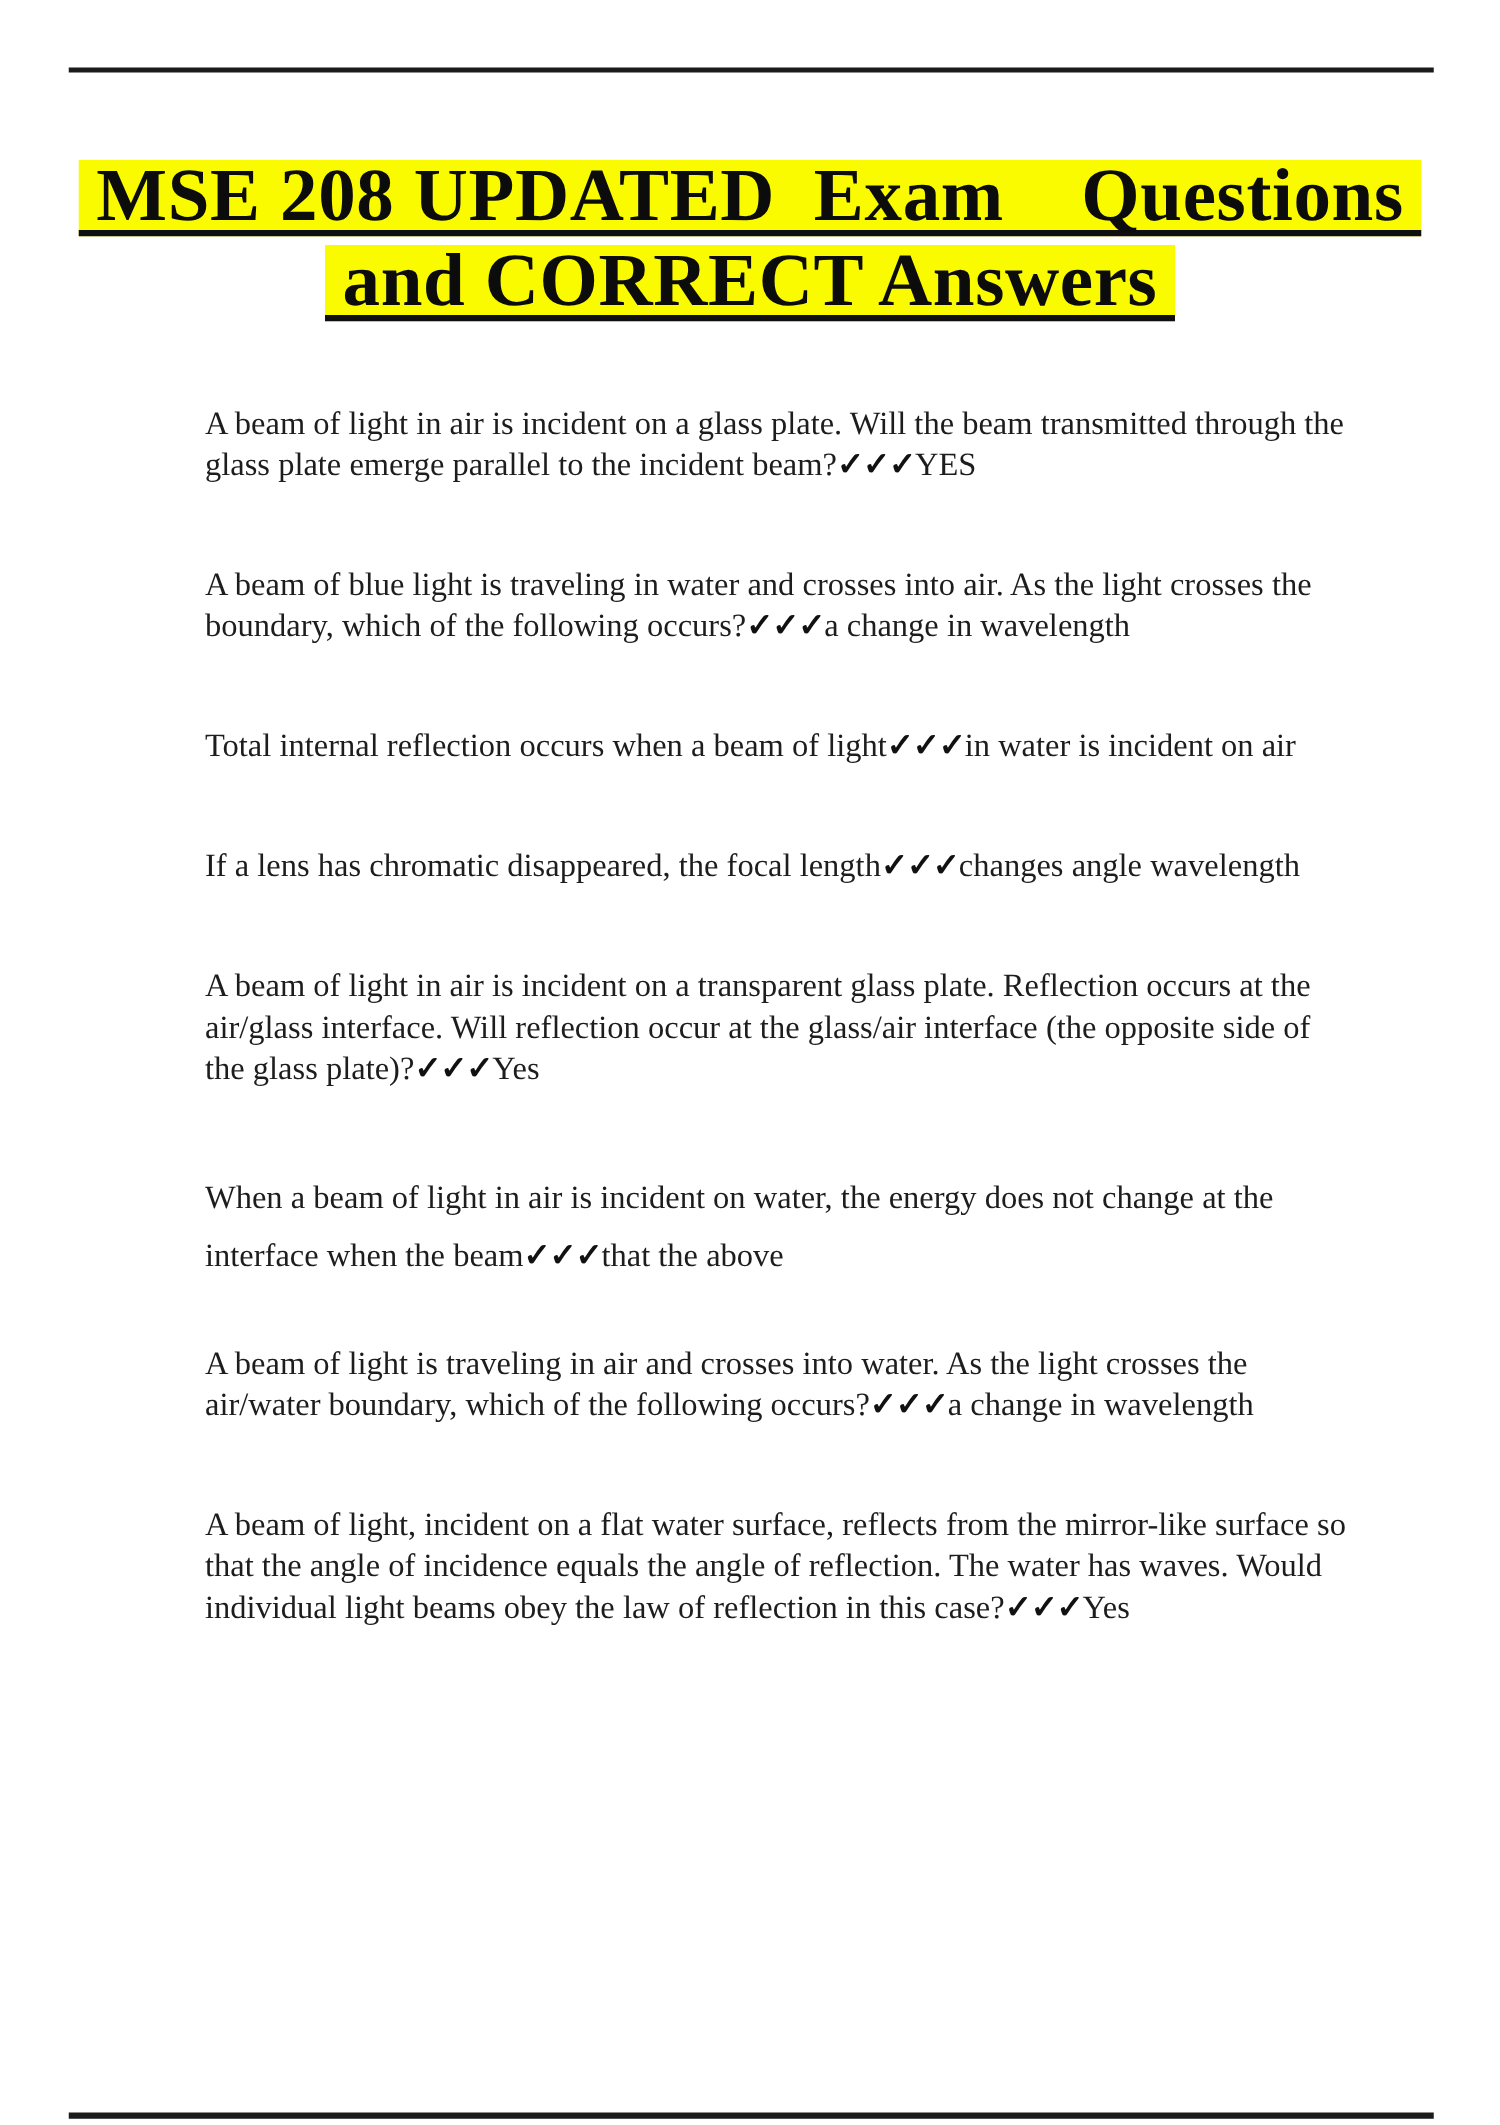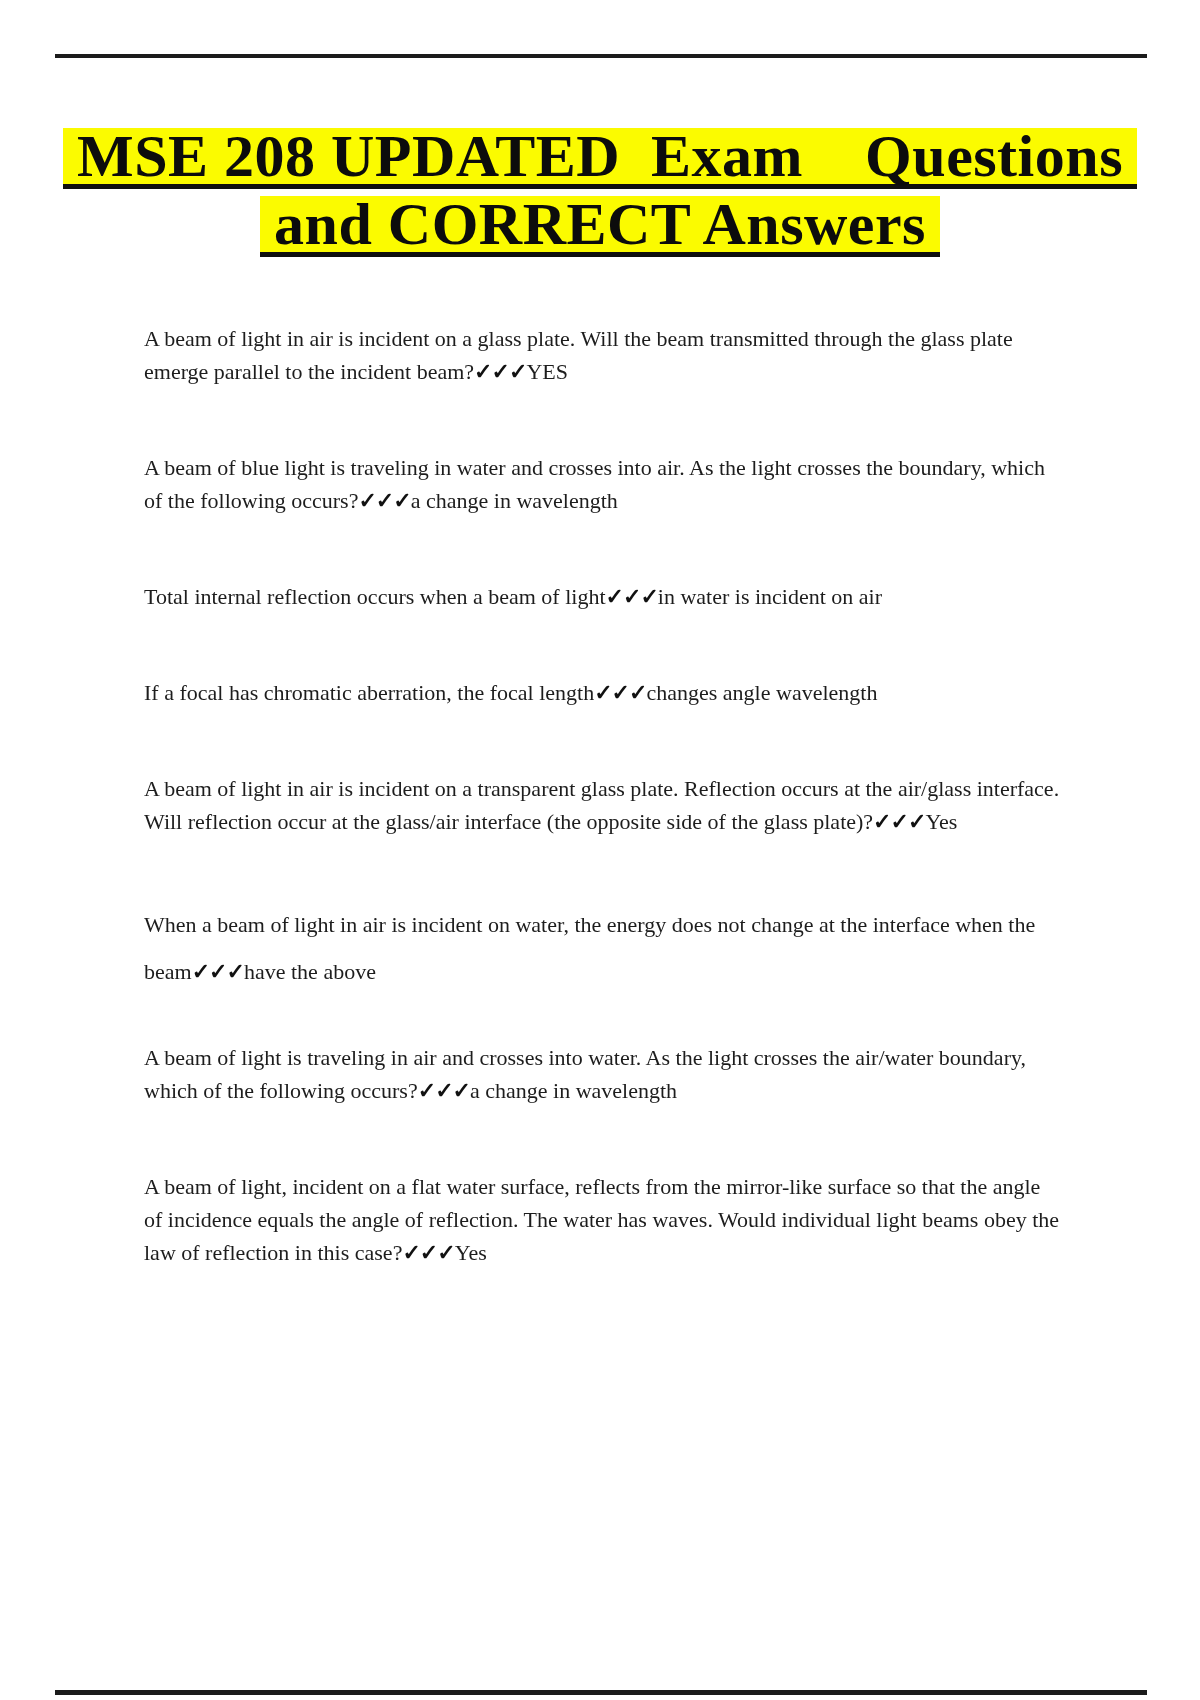--- a/index.html
+++ b/index.html
@@ -44,25 +44,25 @@
     font-weight: 700;
     line-height: 52px;
     padding: 2px 14px 2px 14px;
     border-bottom: 5px solid #0f0f0f;
     white-space: pre-wrap;
     letter-spacing: 0.5px;
   }
 
   .content {
     position: absolute;
-    left: 144px;
+    left: 164px;
     top: 322px;
     width: 918px;
     color: #1d1d1d;
-    font-size: 22px;
+    font-size: 26px;
     line-height: 33px;
     filter: blur(0.3px);
   }
   .content p {
     margin: 0 0 63px 0;
   }
   .content p.loose {
     line-height: 47px;
     margin-bottom: 46px;
   }
@@ -90,25 +90,25 @@
 
   <div class="content">
 
     <p><span>A beam of light in air is incident on a glass plate. Will the beam transmitted through the glass plate emerge parallel to the incident beam?</span><span class="checks">✓✓✓</span><span>YES</span></p>
 
 
     <p><span>A beam of blue light is traveling in water and crosses into air. As the light crosses the boundary, which of the following occurs?</span><span class="checks">✓✓✓</span><span>a change in wavelength</span></p>
 
     <p><span>Total internal reflection occurs when a beam of light</span><span class="checks">✓✓✓</span><span>in water is incident on air</span></p>
 
-    <p><span>If a focal has chromatic aberration, the focal length</span><span class="checks">✓✓✓</span><span>changes angle wavelength</span></p>
+    <p><span>If a lens has chromatic disappeared, the focal length</span><span class="checks">✓✓✓</span><span>changes angle wavelength</span></p>
 
     <p><span>A beam of light in air is incident on a transparent glass plate. Reflection occurs at the air/glass interface. Will reflection occur at the glass/air interface (the opposite side of the glass plate)?</span><span class="checks">✓✓✓</span><span>Yes</span></p>
 
-    <p class="loose"><span>When a beam of light in air is incident on water, the energy does not change at the interface when the beam</span><span class="checks">✓✓✓</span><span>have the above</span></p>
+    <p class="loose"><span>When a beam of light in air is incident on water, the energy does not change at the interface when the beam</span><span class="checks">✓✓✓</span><span>that the above</span></p>
 
     <p><span>A beam of light is traveling in air and crosses into water. As the light crosses the air/water boundary, which of the following occurs?</span><span class="checks">✓✓✓</span><span>a change in wavelength</span></p>
 
     <p><span>A beam of light, incident on a flat water surface, reflects from the mirror-like surface so that the angle of incidence equals the angle of reflection. The water has waves. Would individual light beams obey the law of reflection in this case?</span><span class="checks">✓✓✓</span><span>Yes</span></p>
 
 
   </div>
 
   <div class="rule rule-bottom"></div>
 

